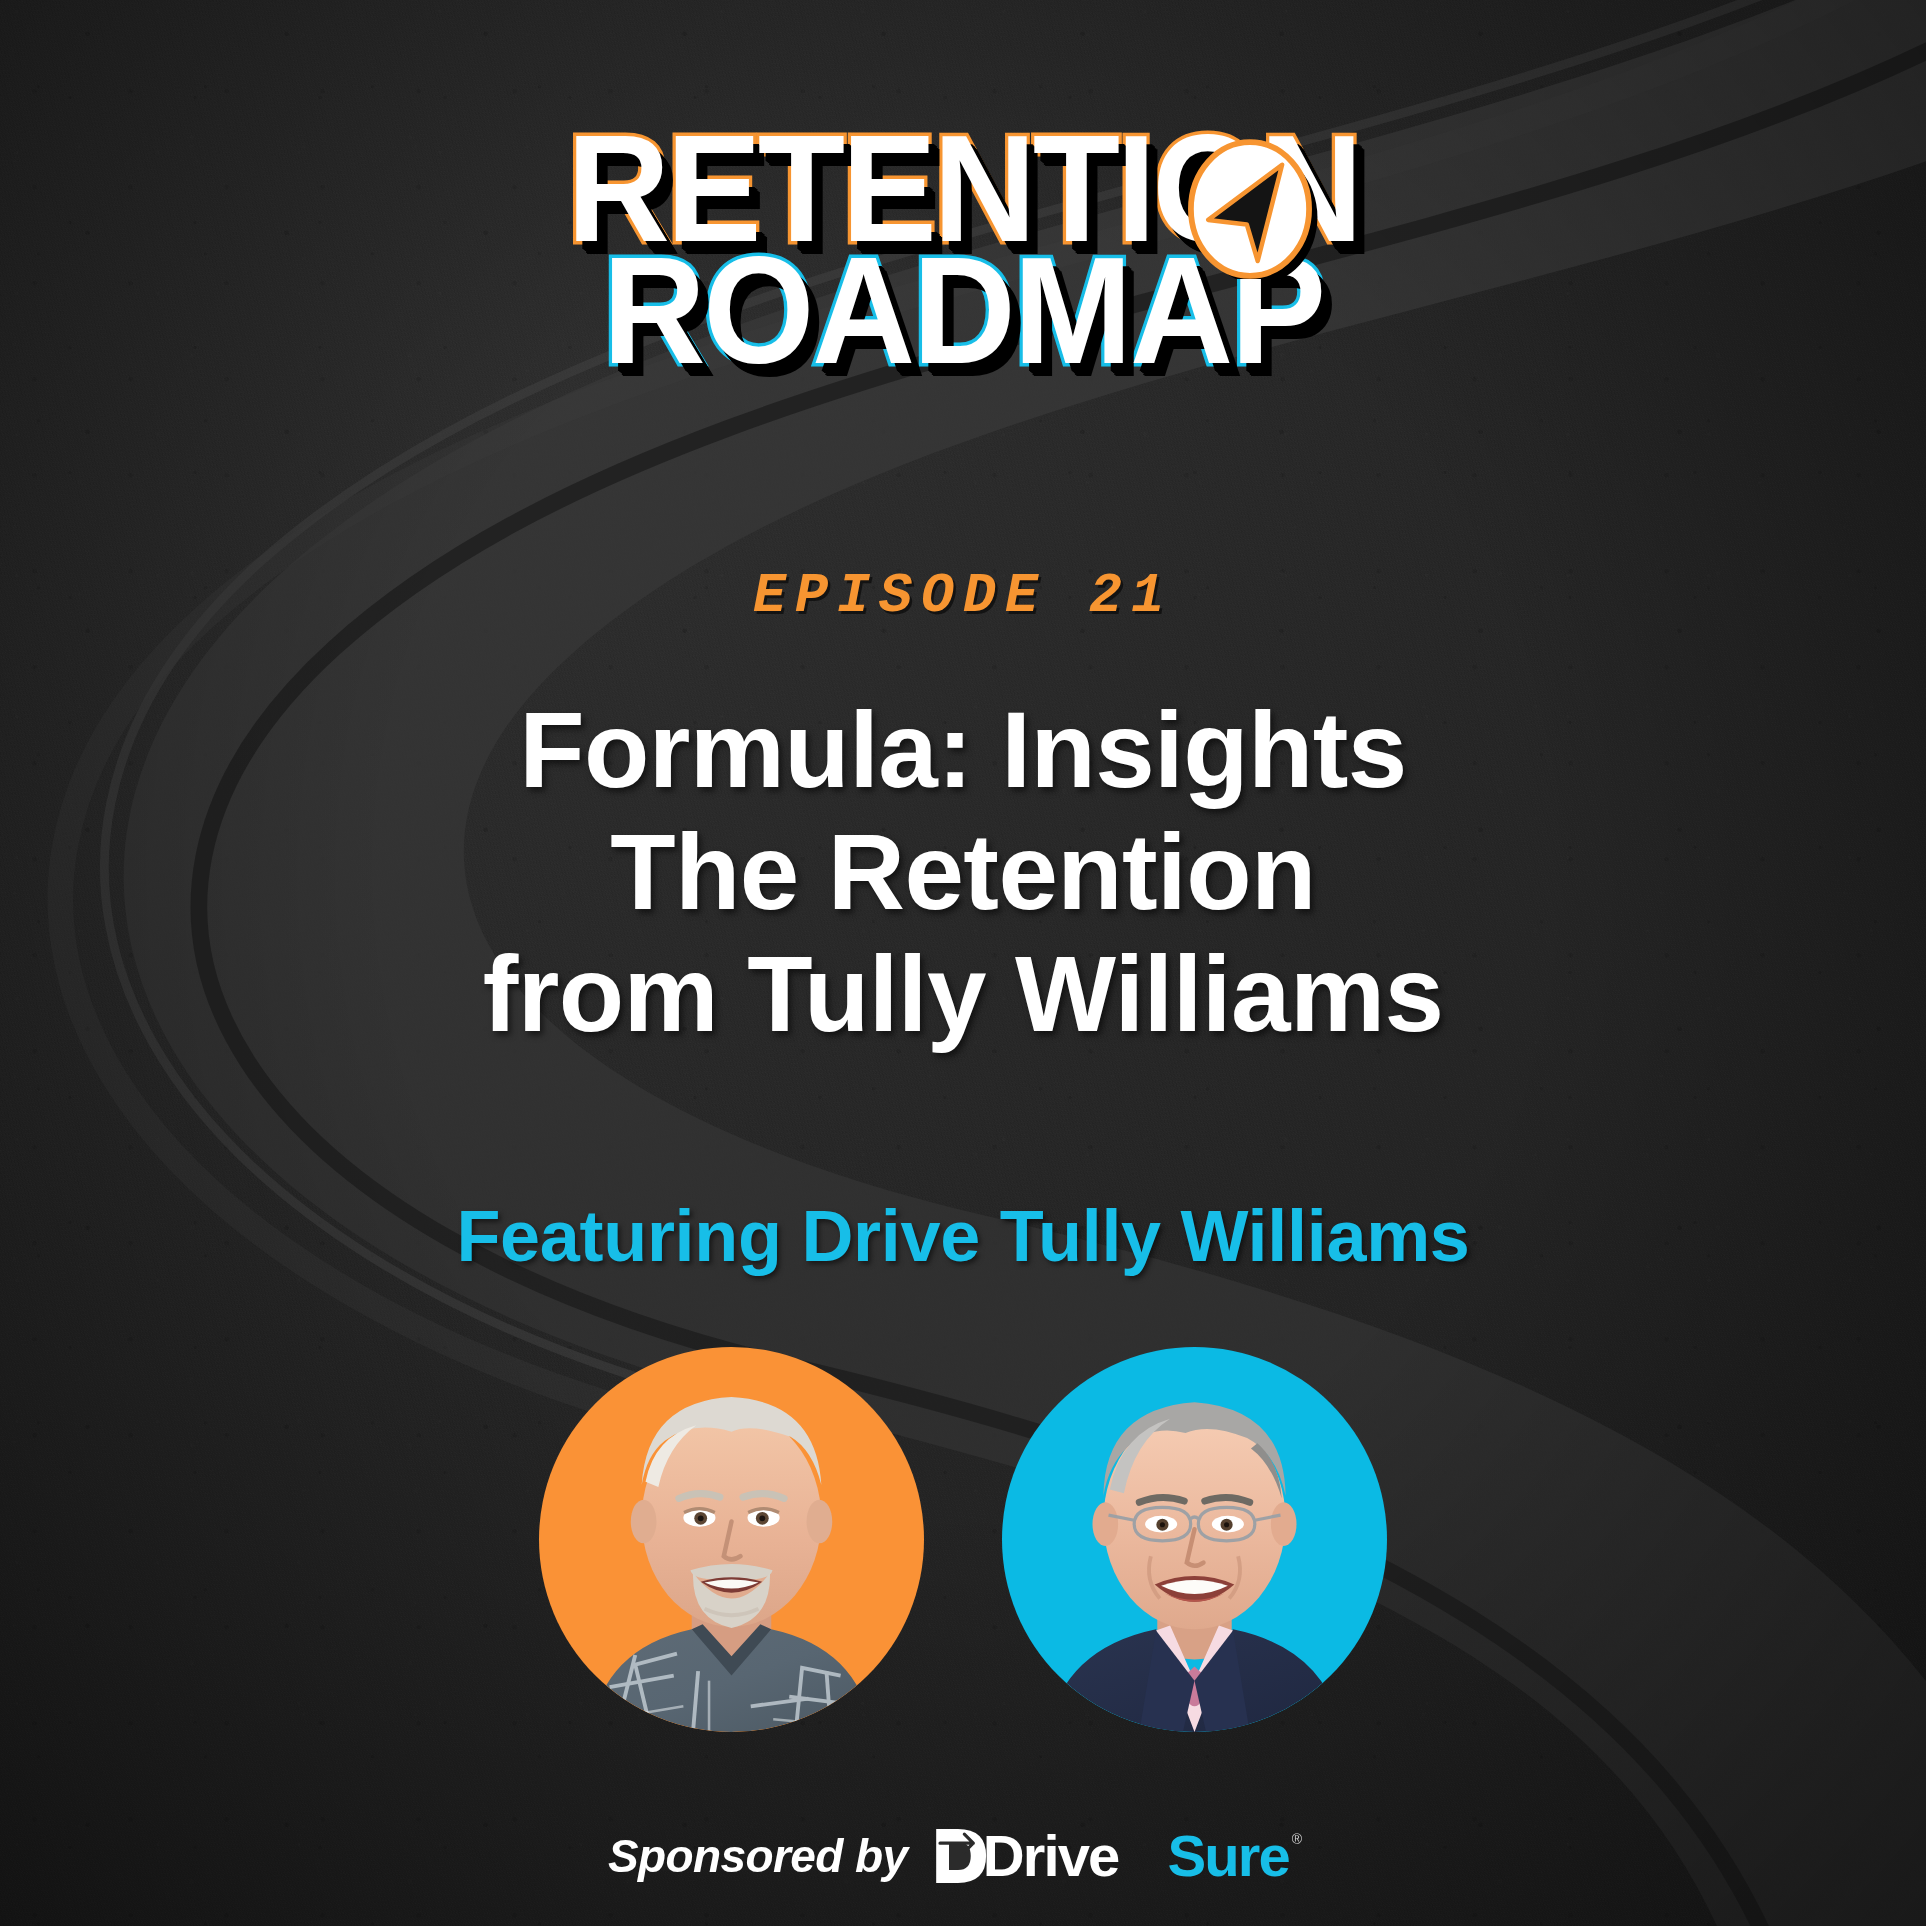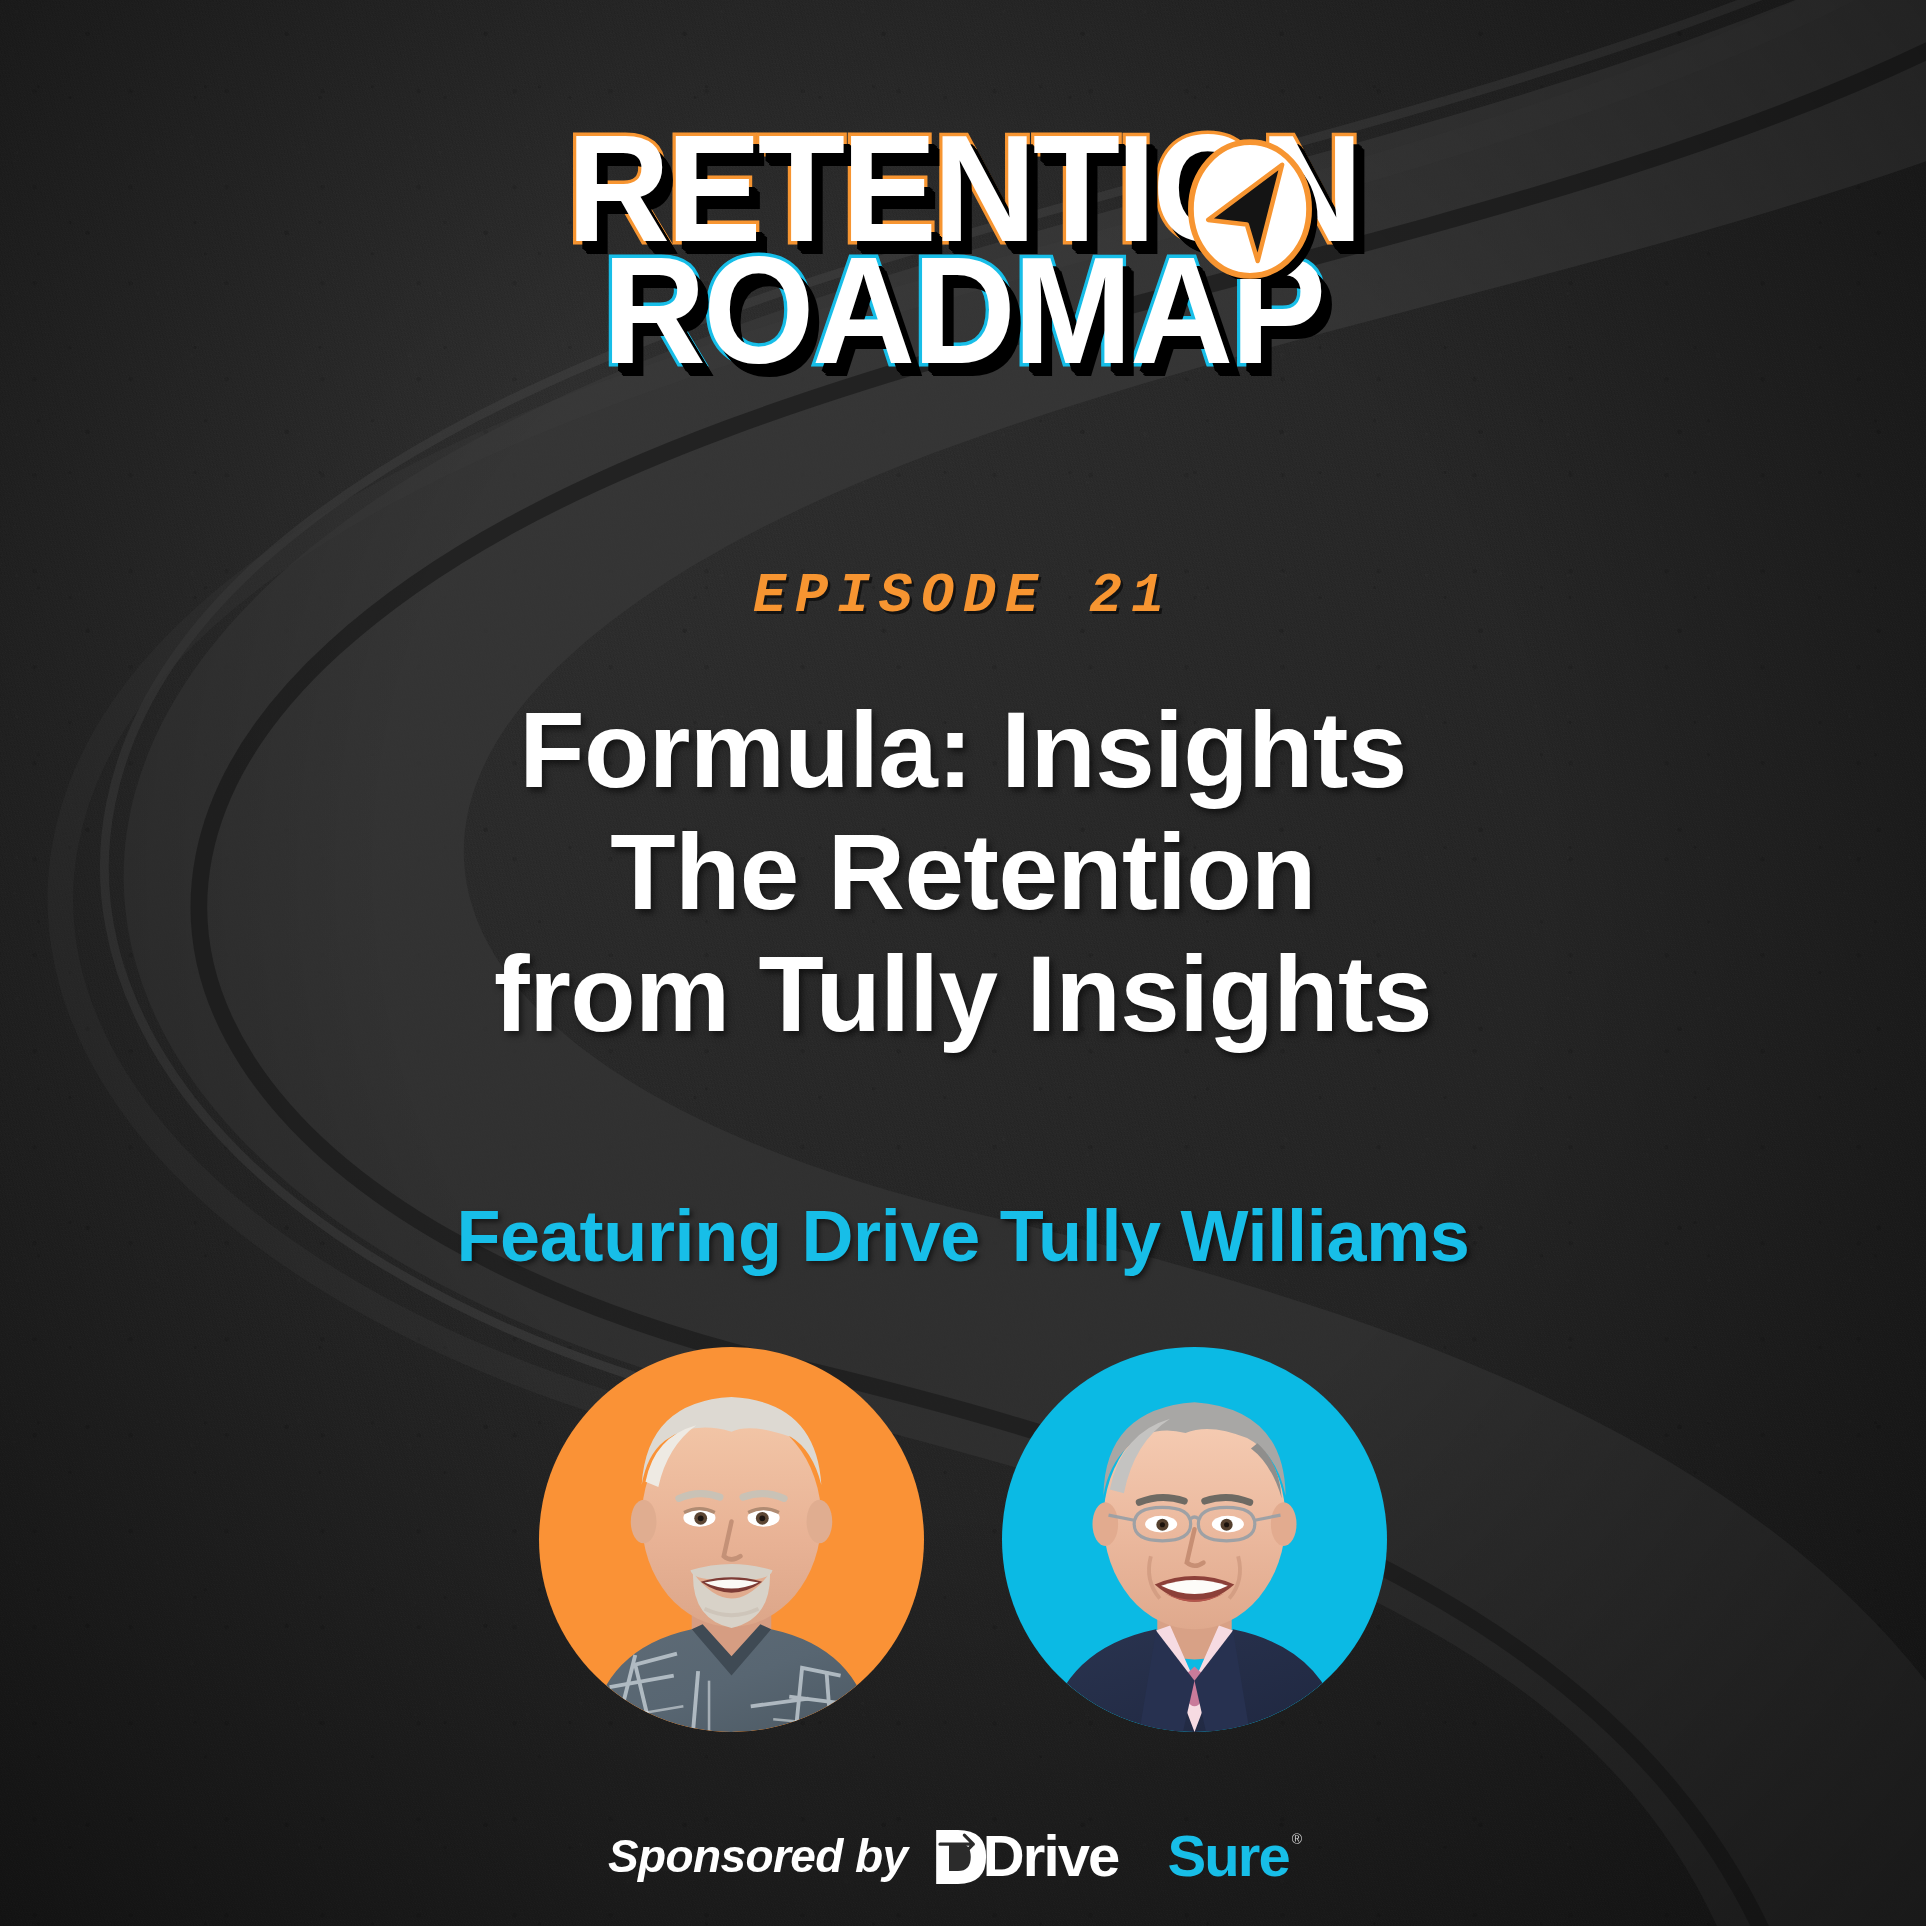--- a/index.html
+++ b/index.html
@@ -191,21 +191,21 @@
   .sponsor-text {
     font-size: 46px;
     font-weight: 700;
     font-style: italic;
     font-stretch: condensed;
     color: #ffffff;
     letter-spacing: -0.6px;
   }
   .ds-logo {
     display: flex;
-    align-items: flex-end;
+    align-items: center;
     gap: 1px;
   }
   .ds-mark { display: block; }
   .ds-drive {
     font-size: 58px;
     font-weight: 700;
     font-stretch: condensed;
     color: #ffffff;
     letter-spacing: -1.9px;
     margin-left: -7.7px;
@@ -283,21 +283,21 @@
 
       <path d="M 159 40 L 44 126 L 104 133 L 121 190 Z" fill="#141414" stroke="#F79531" stroke-width="7" stroke-linejoin="round"></path>
     </svg>
   </div>
 
   <div class="episode">EPISODE 21</div>
 
   <div class="title">
     <div>Formula: Insights</div>
     <div>The Retention</div>
-    <div>from Tully Insights</div>
+    <div>from Tully Williams</div>
   </div>
 
   <div class="featuring">Featuring Drive Tully Williams</div>
 
   <div class="heads">
 
     <div class="head orange">
       <svg viewBox="0 0 600 600">
         <defs>
           <clipPath id="clipL">

